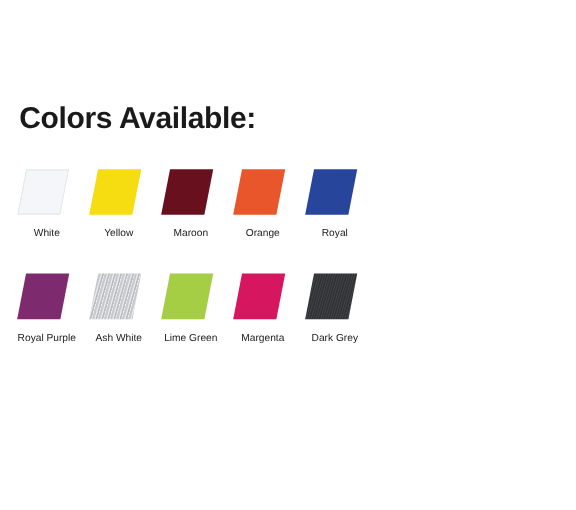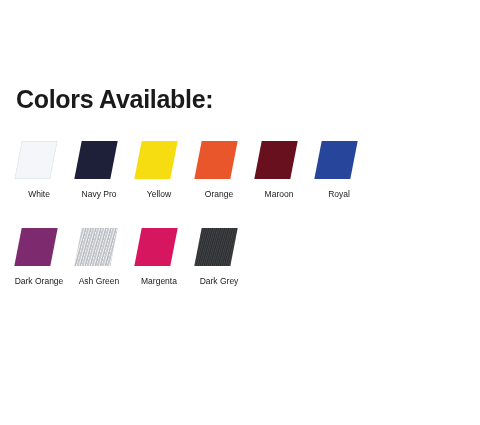--- a/index.html
+++ b/index.html
@@ -110,61 +110,61 @@
   <div class="swatch-grid">
     <div class="swatch-row row-1">
         <div class="swatch-cell">
           <div class="swatch-shape-wrap">
             <div class="swatch-shape outlined" style="background-color: rgb(244, 246, 249);"></div>
           </div>
           <div class="swatch-label">White</div>
         </div>
         <div class="swatch-cell">
           <div class="swatch-shape-wrap">
-            <div class="swatch-shape" style="background-color: rgb(30, 31, 56);"></div>
-          </div>
-          <div class="swatch-label">Navy Pro</div>
-        </div>
-        <div class="swatch-cell">
-          <div class="swatch-shape-wrap">
             <div class="swatch-shape" style="background-color: rgb(245, 221, 17);"></div>
           </div>
           <div class="swatch-label">Yellow</div>
         </div>
         <div class="swatch-cell">
           <div class="swatch-shape-wrap">
+            <div class="swatch-shape" style="background-color: rgb(105, 16, 31);"></div>
+          </div>
+          <div class="swatch-label">Maroon</div>
+        </div>
+        <div class="swatch-cell">
+          <div class="swatch-shape-wrap">
             <div class="swatch-shape" style="background-color: rgb(233, 86, 44);"></div>
           </div>
           <div class="swatch-label">Orange</div>
-        </div>
-        <div class="swatch-cell">
-          <div class="swatch-shape-wrap">
-            <div class="swatch-shape" style="background-color: rgb(105, 16, 31);"></div>
-          </div>
-          <div class="swatch-label">Maroon</div>
         </div>
         <div class="swatch-cell">
           <div class="swatch-shape-wrap">
             <div class="swatch-shape" style="background-color: rgb(39, 69, 154);"></div>
           </div>
           <div class="swatch-label">Royal</div>
         </div>
       </div>
     <div class="swatch-row row-2">
         <div class="swatch-cell">
           <div class="swatch-shape-wrap">
             <div class="swatch-shape" style="background-color: rgb(126, 42, 110);"></div>
           </div>
-          <div class="swatch-label">Dark Orange</div>
+          <div class="swatch-label">Royal Purple</div>
         </div>
         <div class="swatch-cell">
           <div class="swatch-shape-wrap">
             <div class="swatch-shape heather-light" style="background-color: rgb(197, 200, 204);"></div>
           </div>
-          <div class="swatch-label">Ash Green</div>
+          <div class="swatch-label">Ash White</div>
+        </div>
+        <div class="swatch-cell">
+          <div class="swatch-shape-wrap">
+            <div class="swatch-shape" style="background-color: rgb(165, 206, 68);"></div>
+          </div>
+          <div class="swatch-label">Lime Green</div>
         </div>
         <div class="swatch-cell">
           <div class="swatch-shape-wrap">
             <div class="swatch-shape" style="background-color: rgb(214, 23, 95);"></div>
           </div>
           <div class="swatch-label">Margenta</div>
         </div>
         <div class="swatch-cell">
           <div class="swatch-shape-wrap">
             <div class="swatch-shape heather-dark" style="background-color: rgb(51, 52, 55);"></div>

